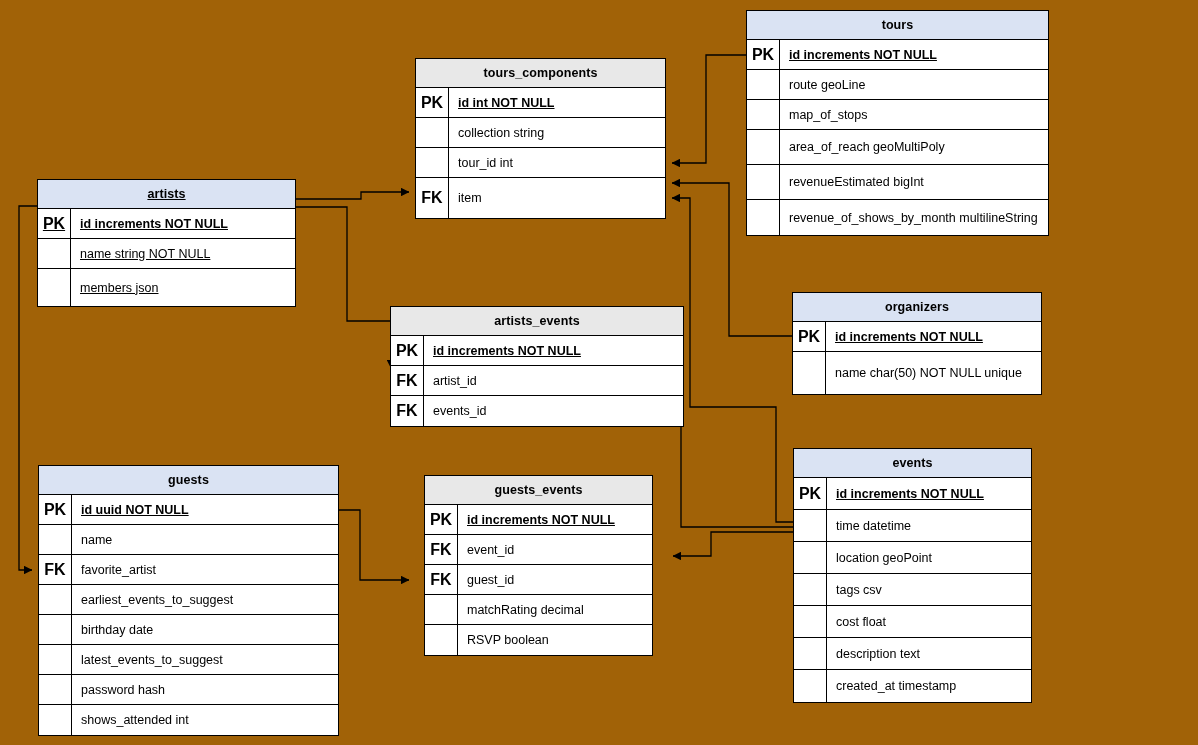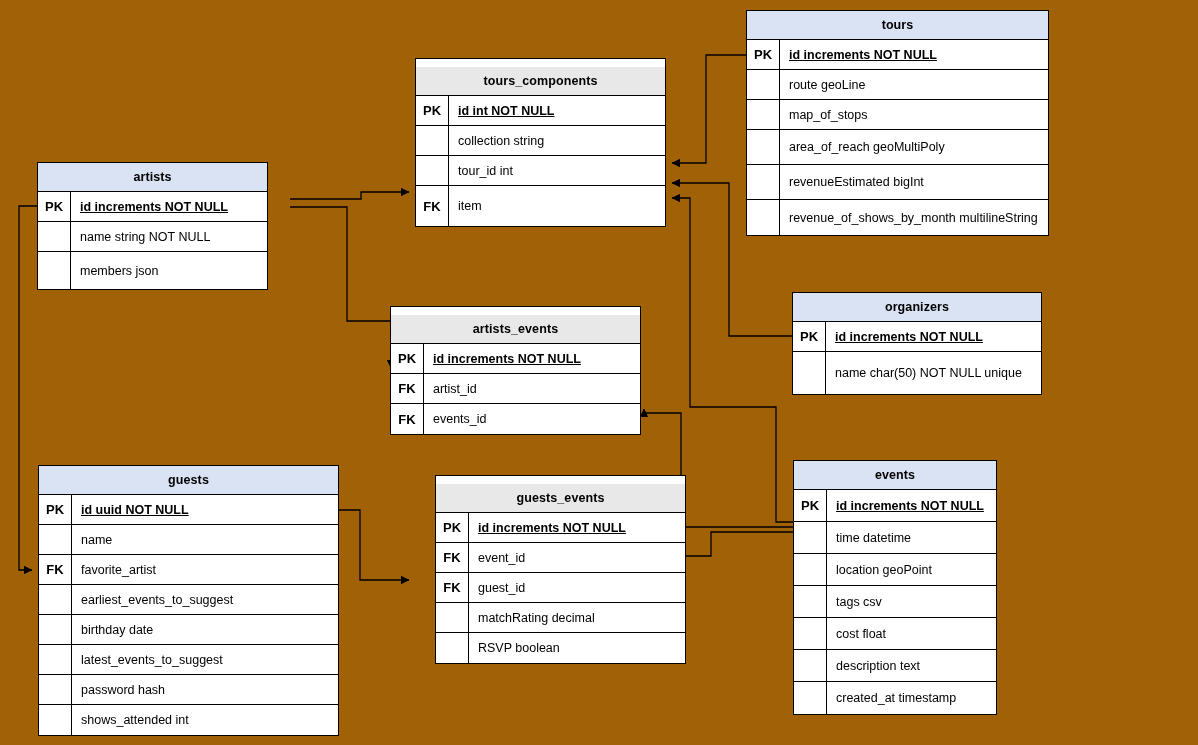--- a/index.html
+++ b/index.html
@@ -34,37 +34,37 @@
     line-height:29px;
     text-align:center;
     font-size:12.5px;
     font-weight:bold;
     color:#000000;
     border-bottom:1px solid #000000;
     box-sizing:border-box;
     letter-spacing:0.1px;
   }
   .t-blue .entity-title{ background:#dae3f3; }
-  .t-gray .entity-title{ background:#e8e8e8;margin-top:8px; }
+  .t-gray .entity-title{ background:#e8e8e8; }
   .row{
     display:flex;
     height:30px;
     border-bottom:1px solid #000000;
     box-sizing:border-box;
   }
   .row:last-child{ border-bottom:none; }
   .key{
     width:33px;
     flex:0 0 33px;
     border-right:1px solid #000000;
     box-sizing:border-box;
     display:flex;
     align-items:center;
     justify-content:center;
-    font-size:13px;
+    font-size:16px;
     font-weight:bold;
     color:#000000;
   }
   .field{
     flex:1 1 auto;
     display:flex;
     align-items:center;
     padding-left:9px;
     font-size:12.5px;
     color:#000000;
@@ -74,26 +74,26 @@
   }
   .field.pk-underline{
     font-weight:bold;
   }
   .field.pk-underline span{
     text-decoration:underline;
   }
   
   #ent-tours            { left:746px; top:10px;  width:303px; }
   #ent-tours_components { left:415px; top:58px;  width:251px; }
-  #ent-artists          { left:37px;  top:162px; width:231px; }
-  #ent-artists_events   { left:390px; top:306px; width:251px; }
+  #ent-artists          { left:37px;  top:179px; width:259px;text-decoration:underline; }
+  #ent-artists_events   { left:390px; top:306px; width:294px; }
   #ent-organizers       { left:792px; top:292px; width:250px; }
   #ent-guests           { left:38px;  top:465px; width:301px; }
-  #ent-guests_events    { left:435px; top:475px; width:251px; }
-  #ent-events           { left:793px; top:460px; width:204px; }
+  #ent-guests_events    { left:424px; top:475px; width:229px; }
+  #ent-events           { left:793px; top:448px; width:239px; }
 
   #ent-tours .row{ height:30px; }
   #ent-tours .row.tall{ height:35px; }
   #ent-organizers .row.tall{ height:42px; }
   #ent-guests_events .row{ height:30px; }
   #ent-events .row{ height:32px; }
 </style>
 </head>
 <body>
 

